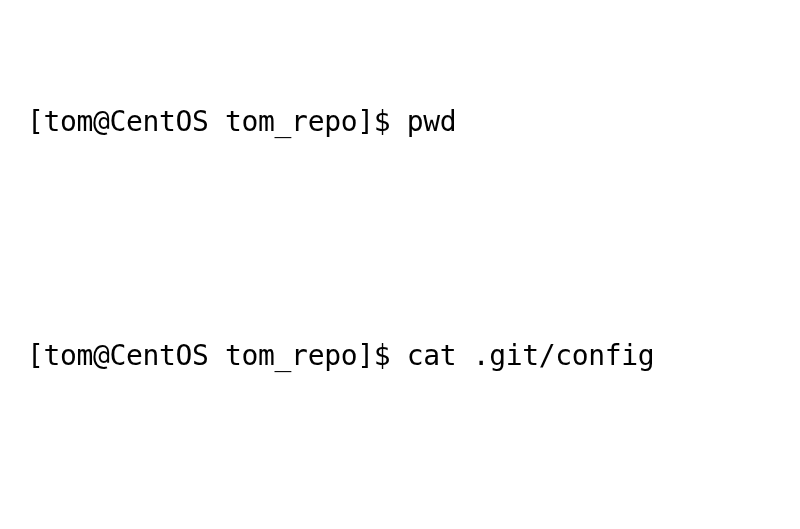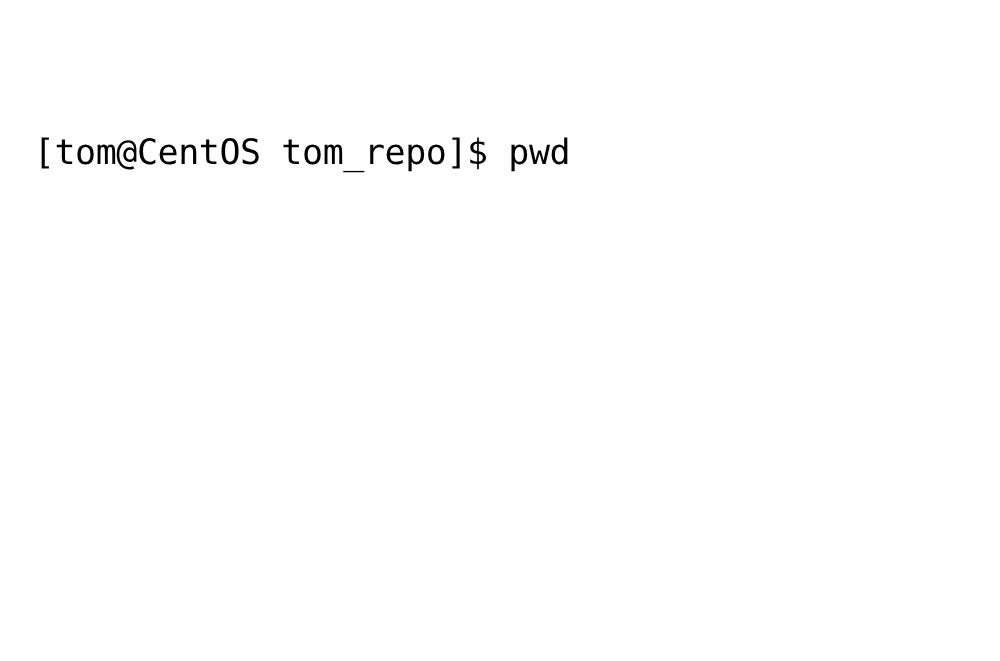--- a/index.html
+++ b/index.html
@@ -44,20 +44,21 @@
     height: 39px;
   }
 </style>
 </head>
 <body>
 
 <div id="terminal">
   <div class="term-screen">
     <span class="term-line">[tom@CentOS tom_repo]$ pwd</span>
     <span class="term-line blank"></span>
+    <span class="term-line">[tom@CentOS tom_repo]$ cat .git/config</span>
     
     
     
     
     
     
     
     
   </div>
 </div>

